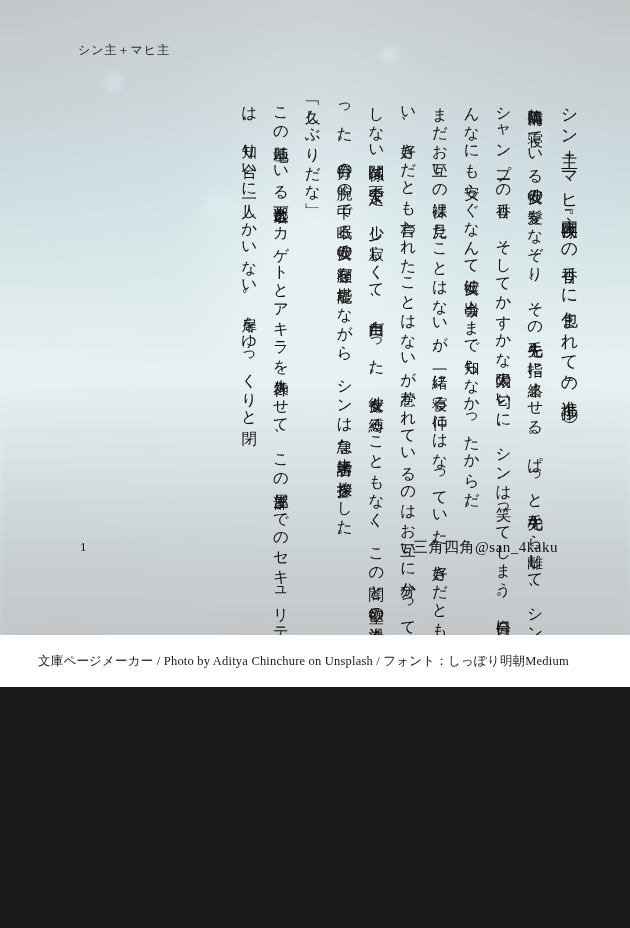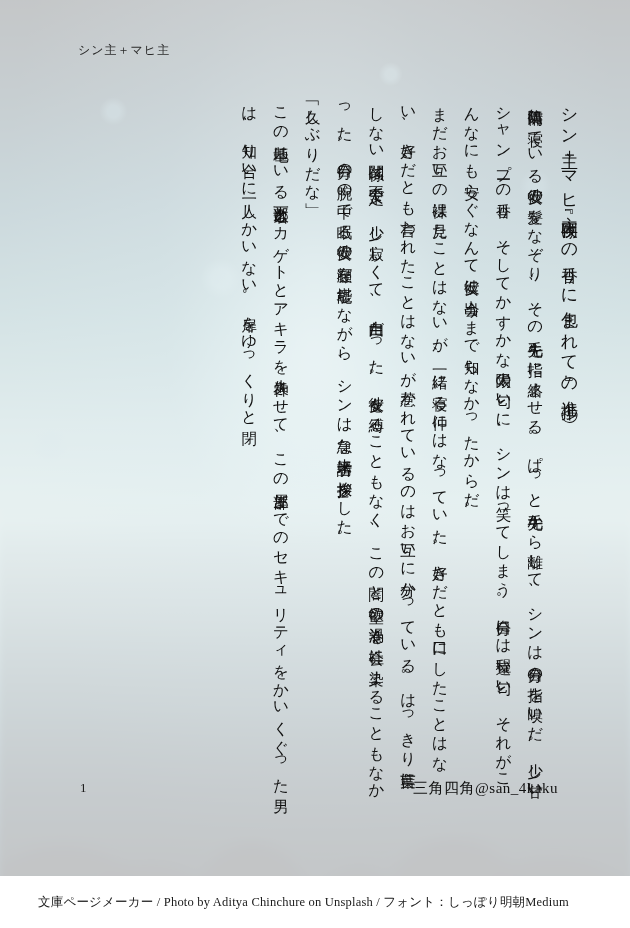--- a/index.html
+++ b/index.html
@@ -10,21 +10,21 @@
     width: 630px;
     height: 928px;
     background: #1a1a1a;
     font-family: "Liberation Serif", "DejaVu Serif", serif;
     overflow: hidden;
   }
 
   .page {
     position: relative;
     width: 630px;
-    height: 928px;
+    height: 687px;
     box-sizing: border-box;
     background: #0e1418;
     overflow: hidden;
   }
 
   
   .bg {
     position: absolute;
     inset: 0;
     background:

